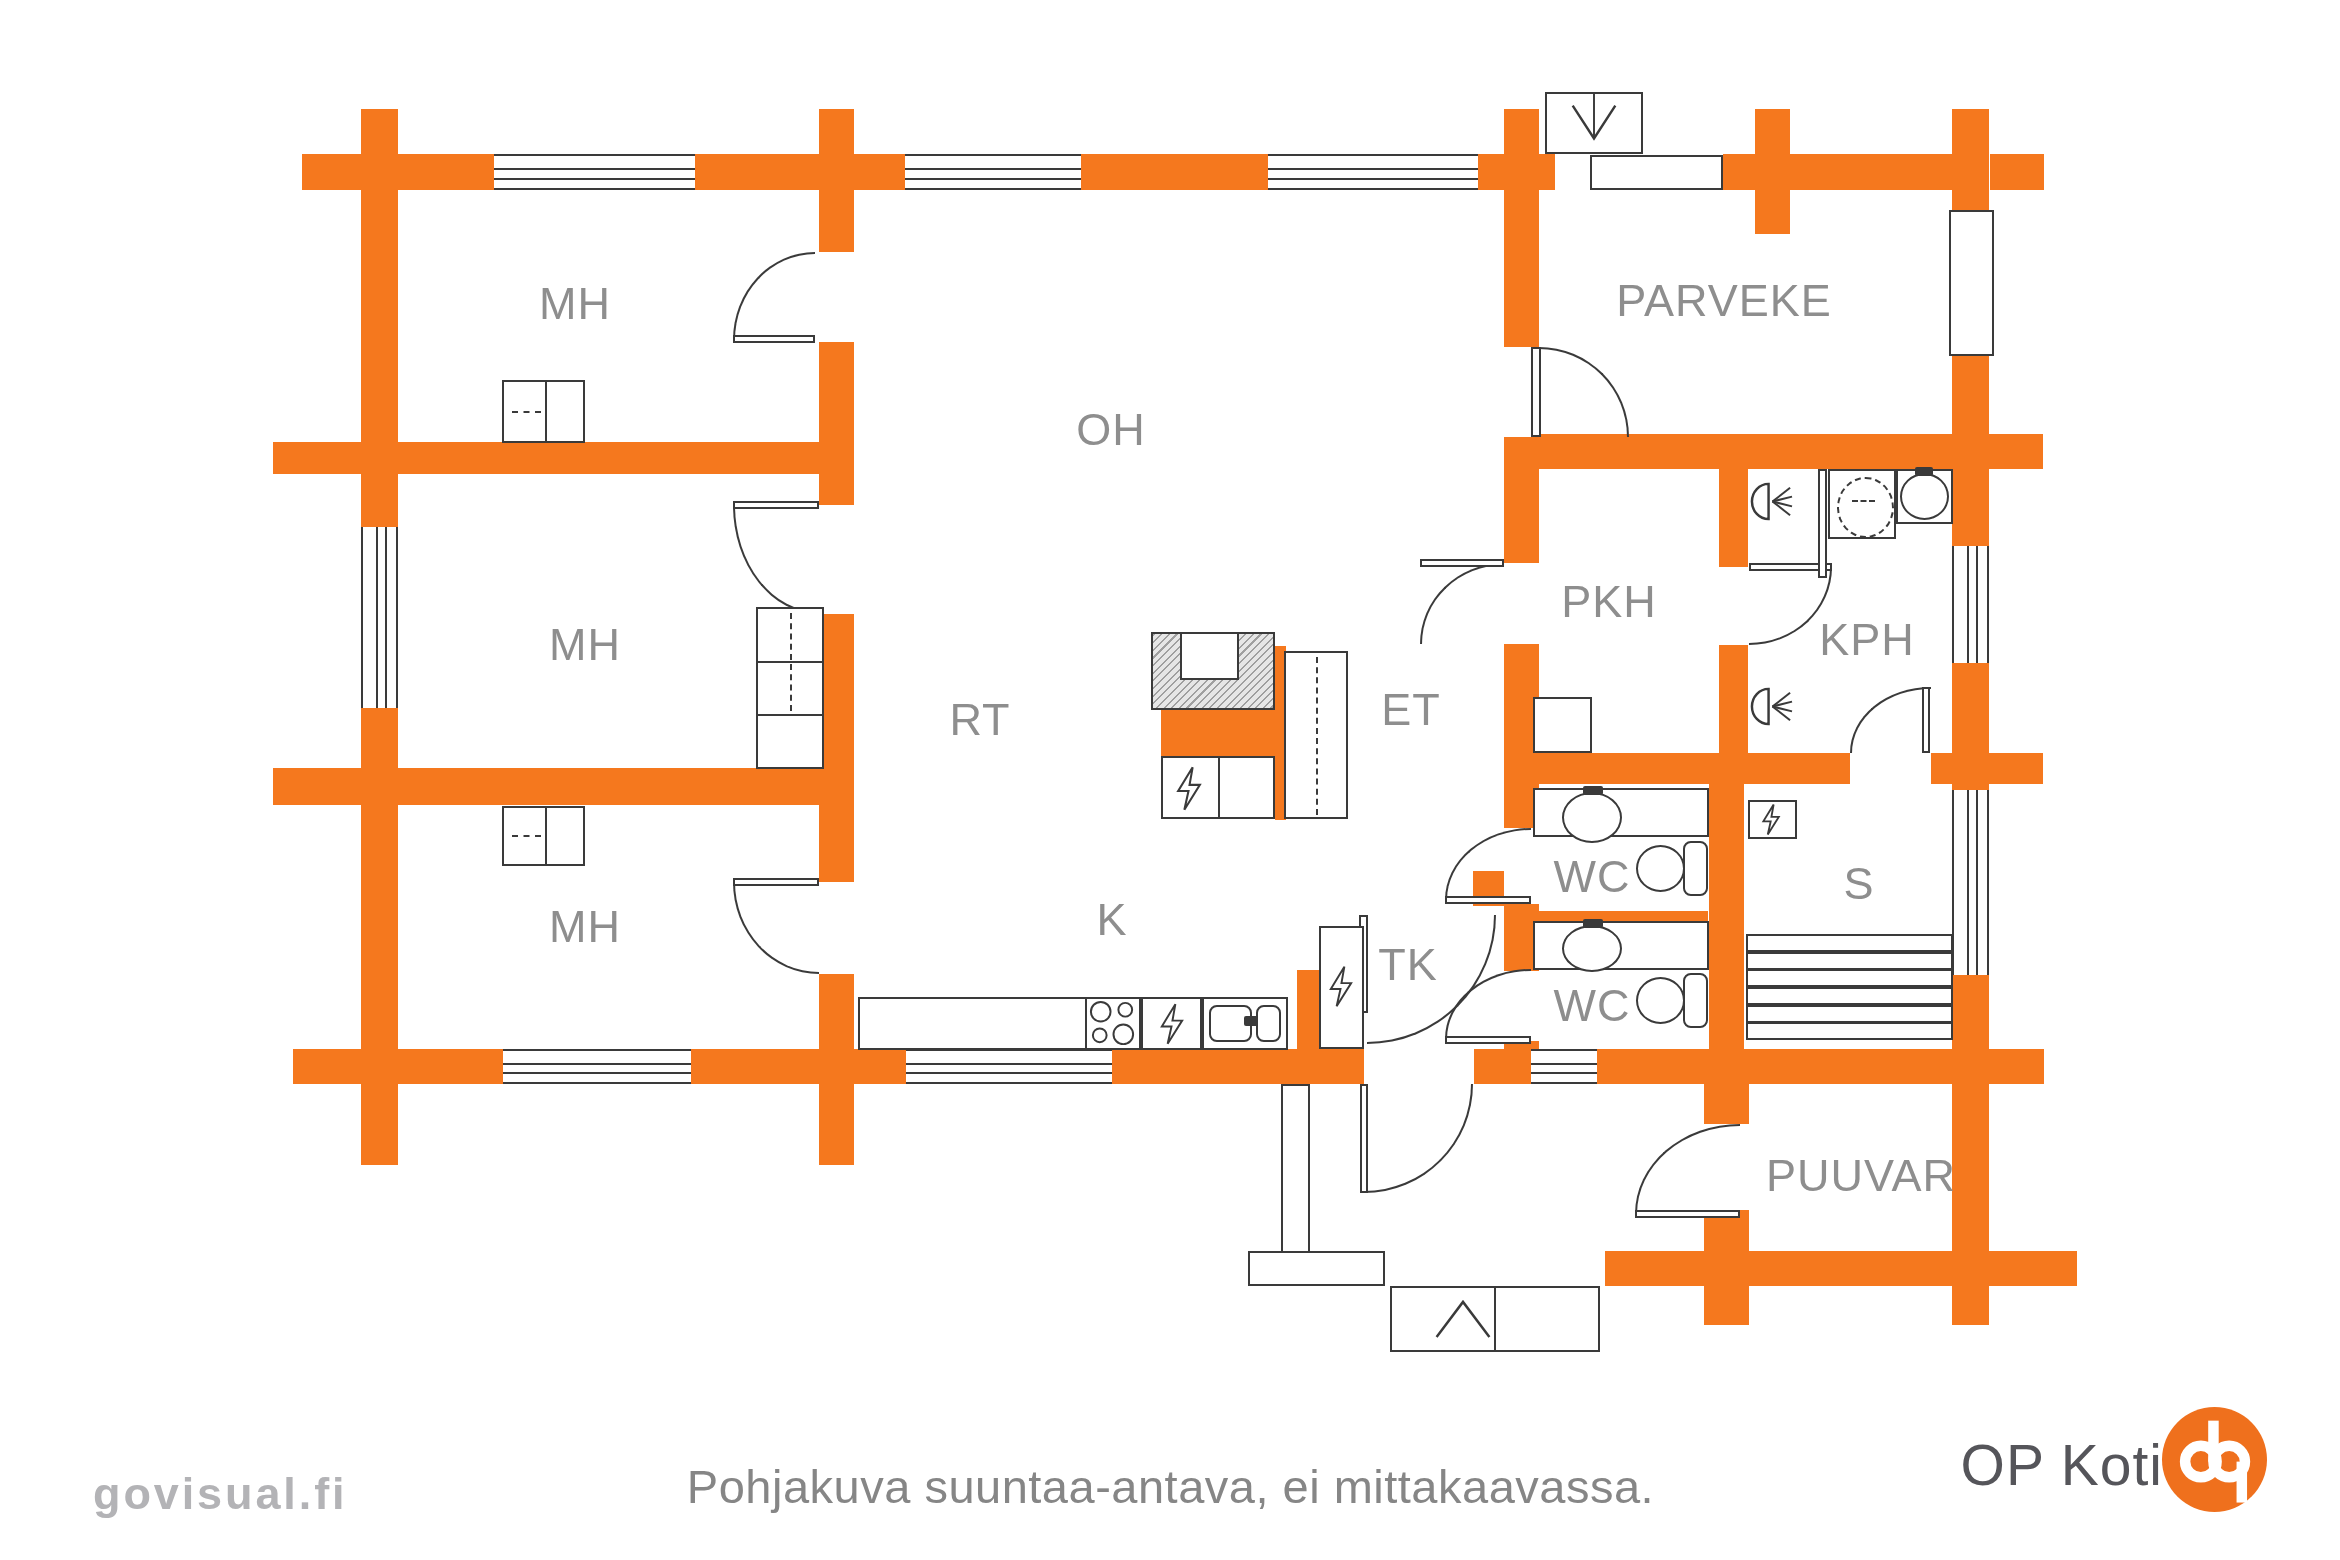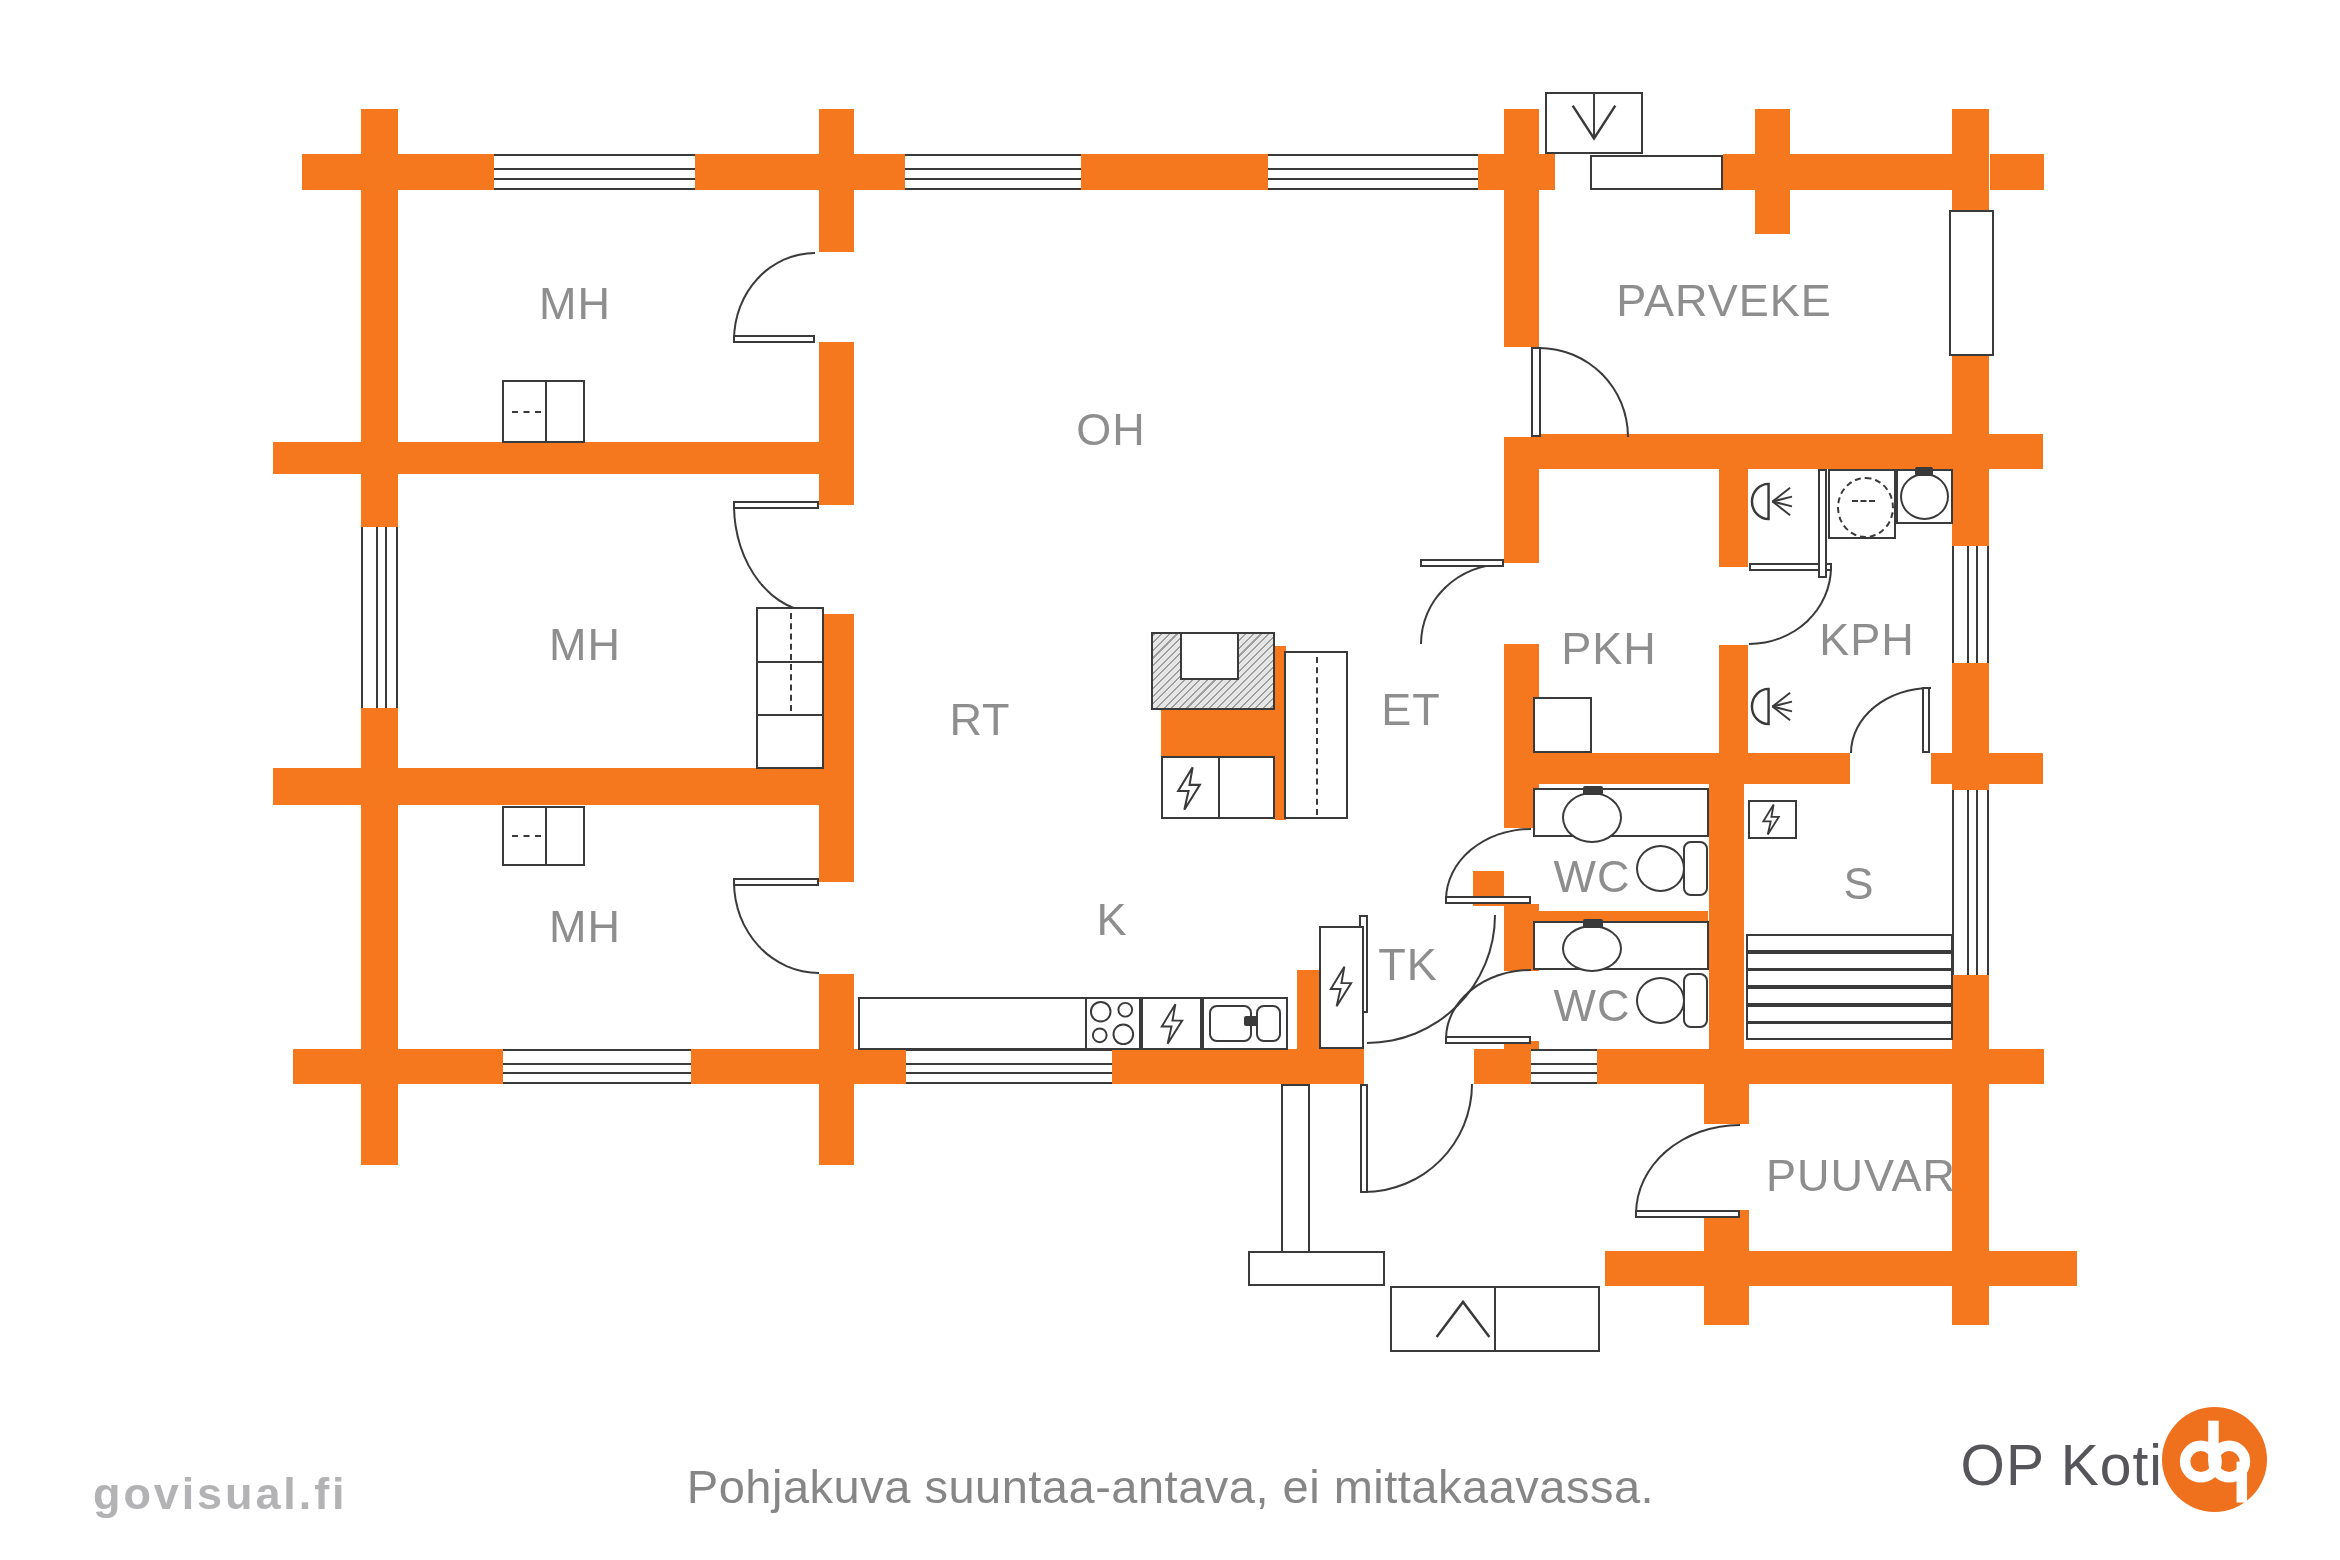--- a/index.html
+++ b/index.html
@@ -276,21 +276,21 @@
   </svg>
 
   <div class="lbl" style="left:575px;top:303px">MH</div>
   <div class="lbl" style="left:585px;top:644px">MH</div>
   <div class="lbl" style="left:585px;top:926px">MH</div>
   <div class="lbl" style="left:1111px;top:429px">OH</div>
   <div class="lbl" style="left:980px;top:719px">RT</div>
   <div class="lbl" style="left:1411px;top:709px">ET</div>
   <div class="lbl" style="left:1112px;top:919px">K</div>
   <div class="lbl" style="left:1408px;top:964px">TK</div>
-  <div class="lbl" style="left:1609px;top:648px">PKH</div>
+  <div class="lbl" style="left:1609px;top:601px">PKH</div>
   <div class="lbl" style="left:1867px;top:639px">KPH</div>
   <div class="lbl" style="left:1592px;top:876px">WC</div>
   <div class="lbl" style="left:1592px;top:1005px">WC</div>
   <div class="lbl" style="left:1859px;top:883px">S</div>
   <div class="lbl" style="left:1724px;top:300px">PARVEKE</div>
   <div class="lbl" style="left:1861px;top:1175px">PUUVAR</div>
 
   <div class="watermark">govisual.fi</div>
   <div class="disclaimer">Pohjakuva suuntaa-antava, ei mittakaavassa.</div>
   <div class="brand">OP Koti</div>

